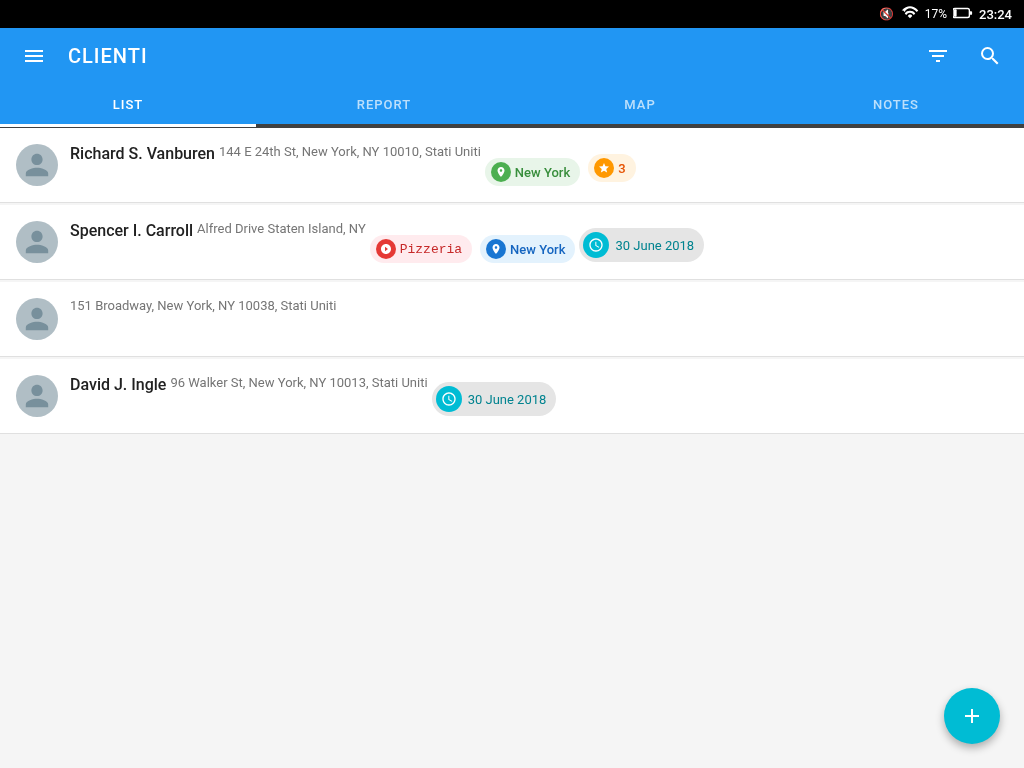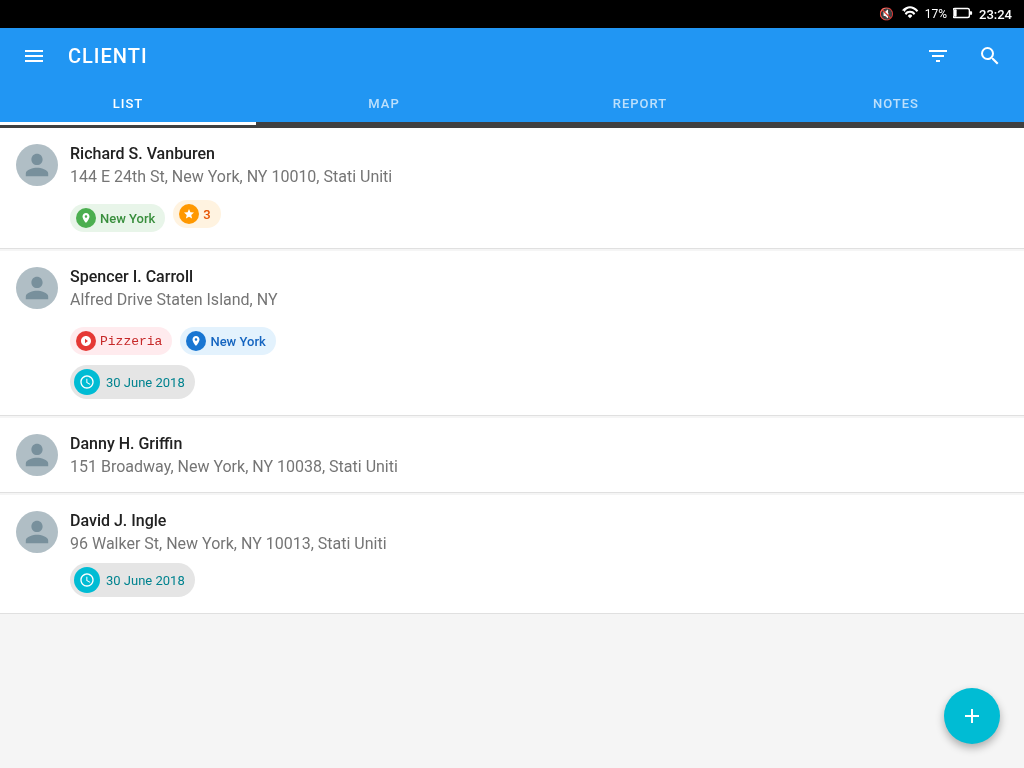--- a/index.html
+++ b/index.html
@@ -55,21 +55,21 @@
       display: flex;
       align-items: center;
       justify-content: center;
     }
 
     
     .tab-bar {
       background: #2196F3;
       display: flex;
       height: 44px;
-      border-bottom: 6px solid #404040;
+      border-bottom: 4px solid #404040;
       text-align: center;
     }
     .tab-item {
       flex: 1;
       display: flex;
       align-items: center;
       justify-content: center;
       color: rgba(255,255,255,0.7);
       font-size: 13px;
       font-weight: 500;
@@ -114,30 +114,30 @@
       background: #b0bec5;
       display: flex;
       align-items: center;
       justify-content: center;
       flex-shrink: 0;
     }
 
     .item-content {
       flex: 1;
       display: flex;
-      flex-direction: column;
+      flex-direction: row;
       gap: 4px;
     }
     .item-name {
       font-size: 16px;
       color: #212121;
       font-weight: 500;
     }
     .item-address {
-      font-size: 16px;
+      font-size: 13px;
       color: #757575;
     }
     .item-tags {
       display: flex;
       flex-wrap: wrap;
       gap: 8px;
       margin-top: 6px;
       align-items: center;
     }
 
@@ -309,24 +309,24 @@
       <path d="M15.5 14h-.79l-.28-.27A6.471 6.471 0 0 0 16 9.5 6.5 6.5 0 1 0 9.5 16c1.61 0 3.09-.59 4.23-1.57l.27.28v.79l5 4.99L20.49 19l-4.99-5zm-6 0C7.01 14 5 11.99 5 9.5S7.01 5 9.5 5 14 7.01 14 9.5 11.99 14 9.5 14z"></path>
     </svg>
   </div>
 </div>
 
 <div class="tab-bar">
   <div class="tab-item active">
     <span>LIST</span>
   </div>
   <div class="tab-item">
+    <span>REPORT</span>
+  </div>
+  <div class="tab-item">
     <span>MAP</span>
-  </div>
-  <div class="tab-item">
-    <span>REPORT</span>
   </div>
   <div class="tab-item">
     <span>NOTES</span>
   </div>
 </div>
 
 <div class="list-container">
 
   <div class="list-item">
     <div class="avatar">
@@ -398,21 +398,20 @@
     </div>
   </div>
 
   <div class="list-item">
     <div class="avatar">
       <svg class="person-svg" viewBox="0 0 24 24" fill="#78909c">
         <path d="M12 12c2.7 0 4.8-2.1 4.8-4.8S14.7 2.4 12 2.4 7.2 4.5 7.2 7.2 9.3 12 12 12zm0 2.4c-3.2 0-9.6 1.6-9.6 4.8v2.4h19.2v-2.4c0-3.2-6.4-4.8-9.6-4.8z"></path>
       </svg>
     </div>
     <div class="item-content">
-      <div class="item-name">Danny H. Griffin</div>
       <div class="item-address">151 Broadway, New York, NY 10038, Stati Uniti</div>
     </div>
   </div>
 
   <div class="list-item">
     <div class="avatar">
       <svg class="person-svg" viewBox="0 0 24 24" fill="#78909c">
         <path d="M12 12c2.7 0 4.8-2.1 4.8-4.8S14.7 2.4 12 2.4 7.2 4.5 7.2 7.2 9.3 12 12 12zm0 2.4c-3.2 0-9.6 1.6-9.6 4.8v2.4h19.2v-2.4c0-3.2-6.4-4.8-9.6-4.8z"></path>
       </svg>
     </div>

